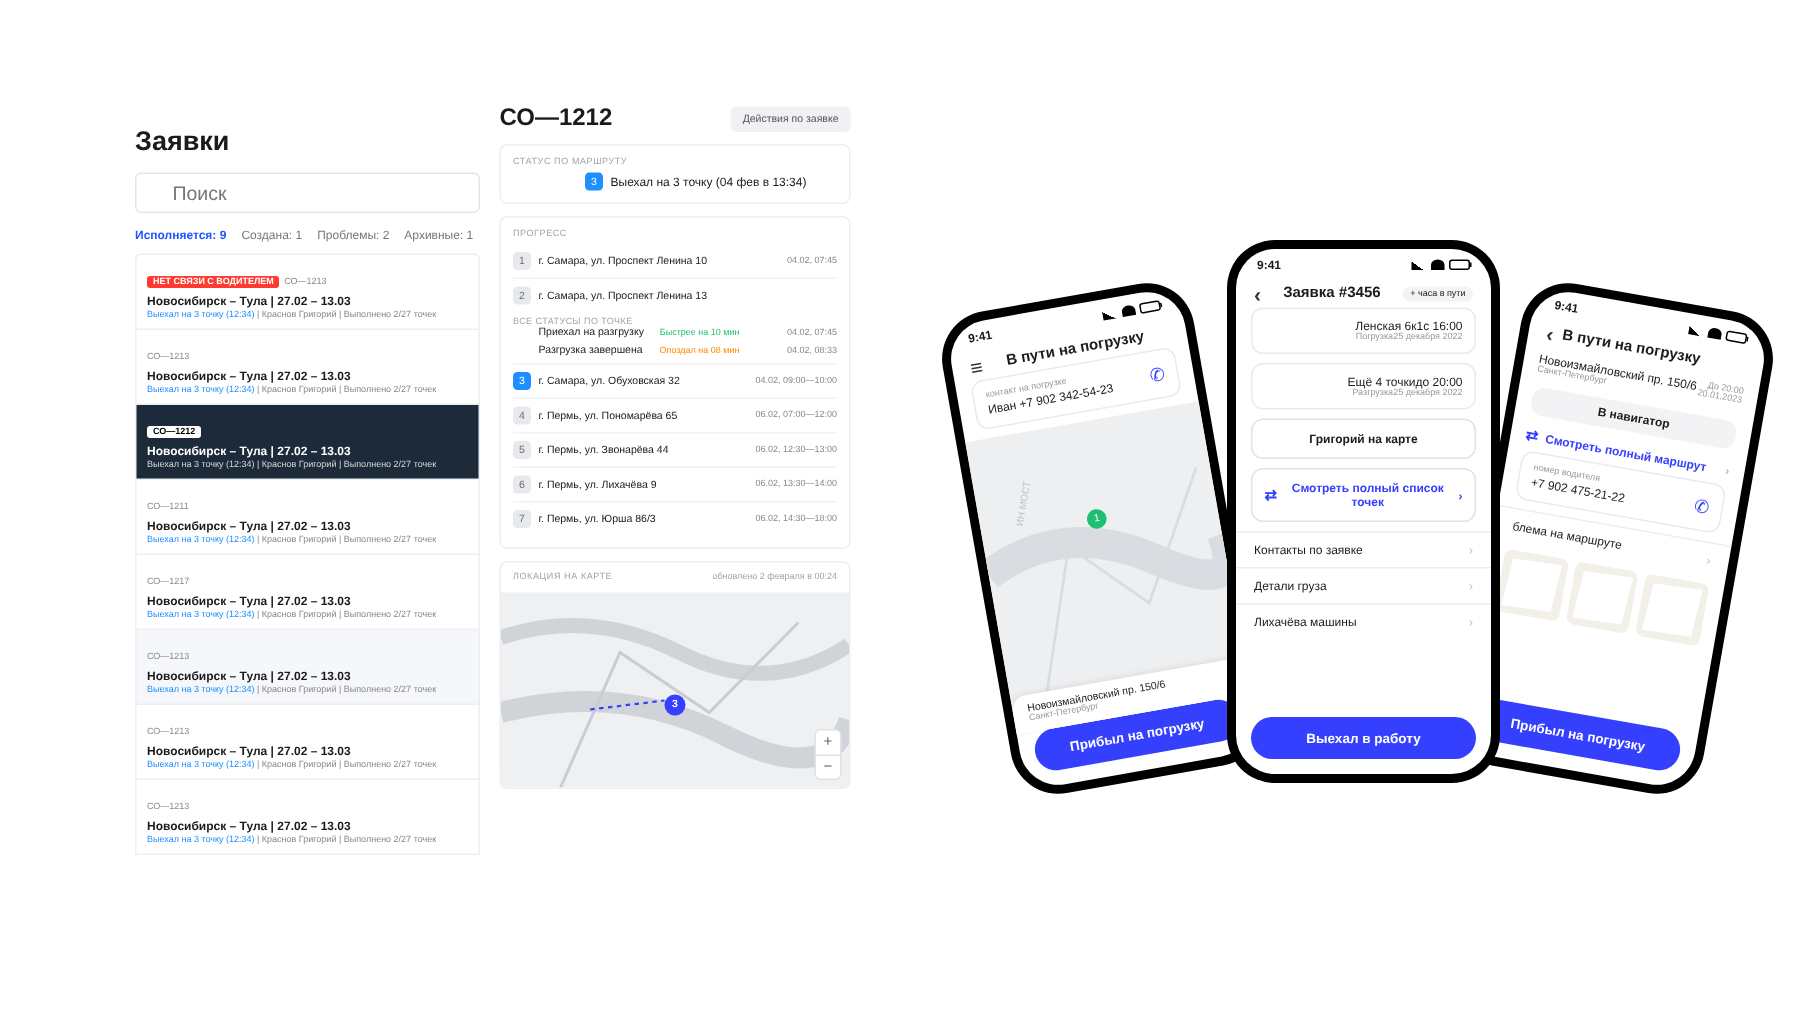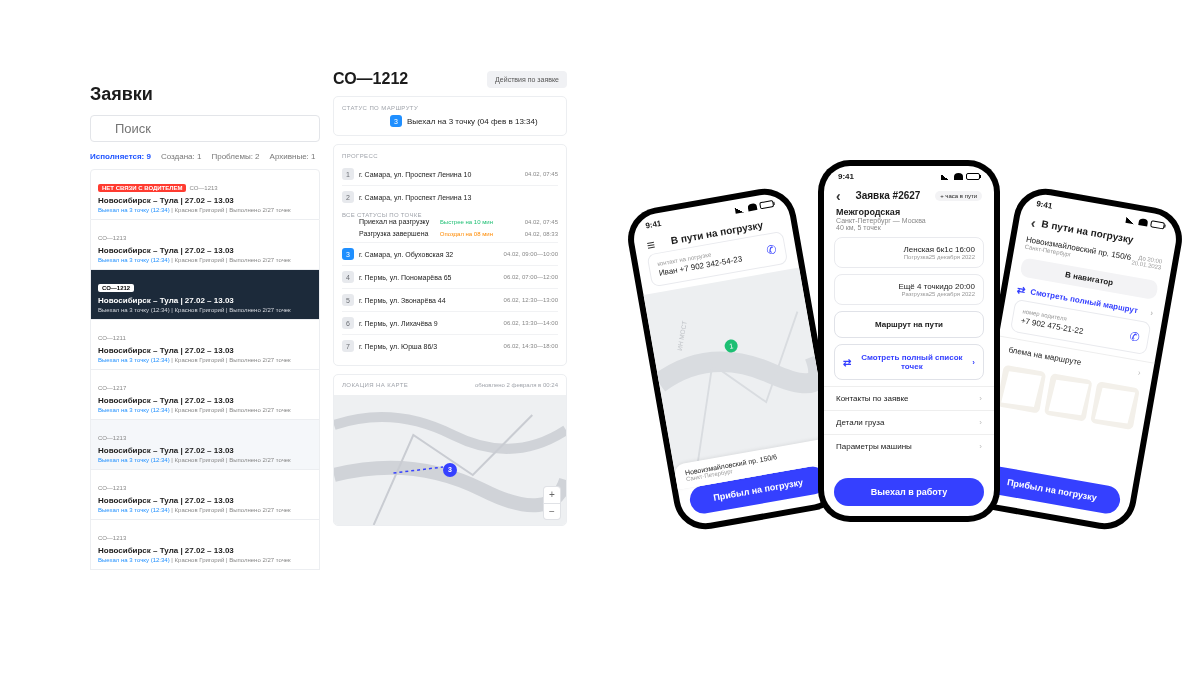--- a/index.html
+++ b/index.html
@@ -275,27 +275,22 @@
         <div class="sbar">
           <span>9:41</span>
           <span class="ri">
               <i class="sig"></i>
               <i class="wifi"></i>
               <i class="batt"></i>
             </span>
         </div>
         <div class="mhead">
           <span class="arr">‹</span>
-          <span>Заявка #2627</span>
+          <span>Заявка #3456</span>
           <span class="mchip">+ часа в пути</span>
-        </div>
-        <div style="padding:2px 12px 6px;">
-          <div style="font-size:9px;font-weight:600;">Межгородская</div>
-          <div style="font-size:7px;color:#888;white-space:pre-line;">Санкт-Петербург — Москва
-40 км, 5 точек</div>
         </div>
         <div class="mbox">
           <div class="mrow">
             <div>Ленская 6к1</div>
             <div class="r">с 16:00</div>
           </div>
           <div class="mrow">
             <div class="tiny">Погрузка</div>
             <div class="r tiny">25 декабря 2022</div>
           </div>
@@ -303,36 +298,36 @@
         <div class="mbox">
           <div class="mrow">
             <div>Ещё 4 точки</div>
             <div class="r">до 20:00</div>
           </div>
           <div class="mrow">
             <div class="tiny">Разгрузка</div>
             <div class="r tiny">25 декабря 2022</div>
           </div>
         </div>
-        <div class="mbtn">Маршрут на пути</div>
+        <div class="mbtn">Григорий на карте</div>
         <div class="mbtn linkbtn">
           <span>Смотреть полный список точек</span>
           <span style="color:#3540ff;">›</span>
         </div>
         <div id="p2menu">
             <div class="mline">
               <span>Контакты по заявке</span>
               <span class="chev">›</span>
             </div>
             <div class="mline">
               <span>Детали груза</span>
               <span class="chev">›</span>
             </div>
             <div class="mline">
-              <span>Параметры машины</span>
+              <span>Лихачёва машины</span>
               <span class="chev">›</span>
             </div>
           </div>
         <div class="primary">Выехал в работу</div>
       </div>
     </div>
 
     <div class="phone p3">
       <div class="notch"></div>
       <div class="screen">

